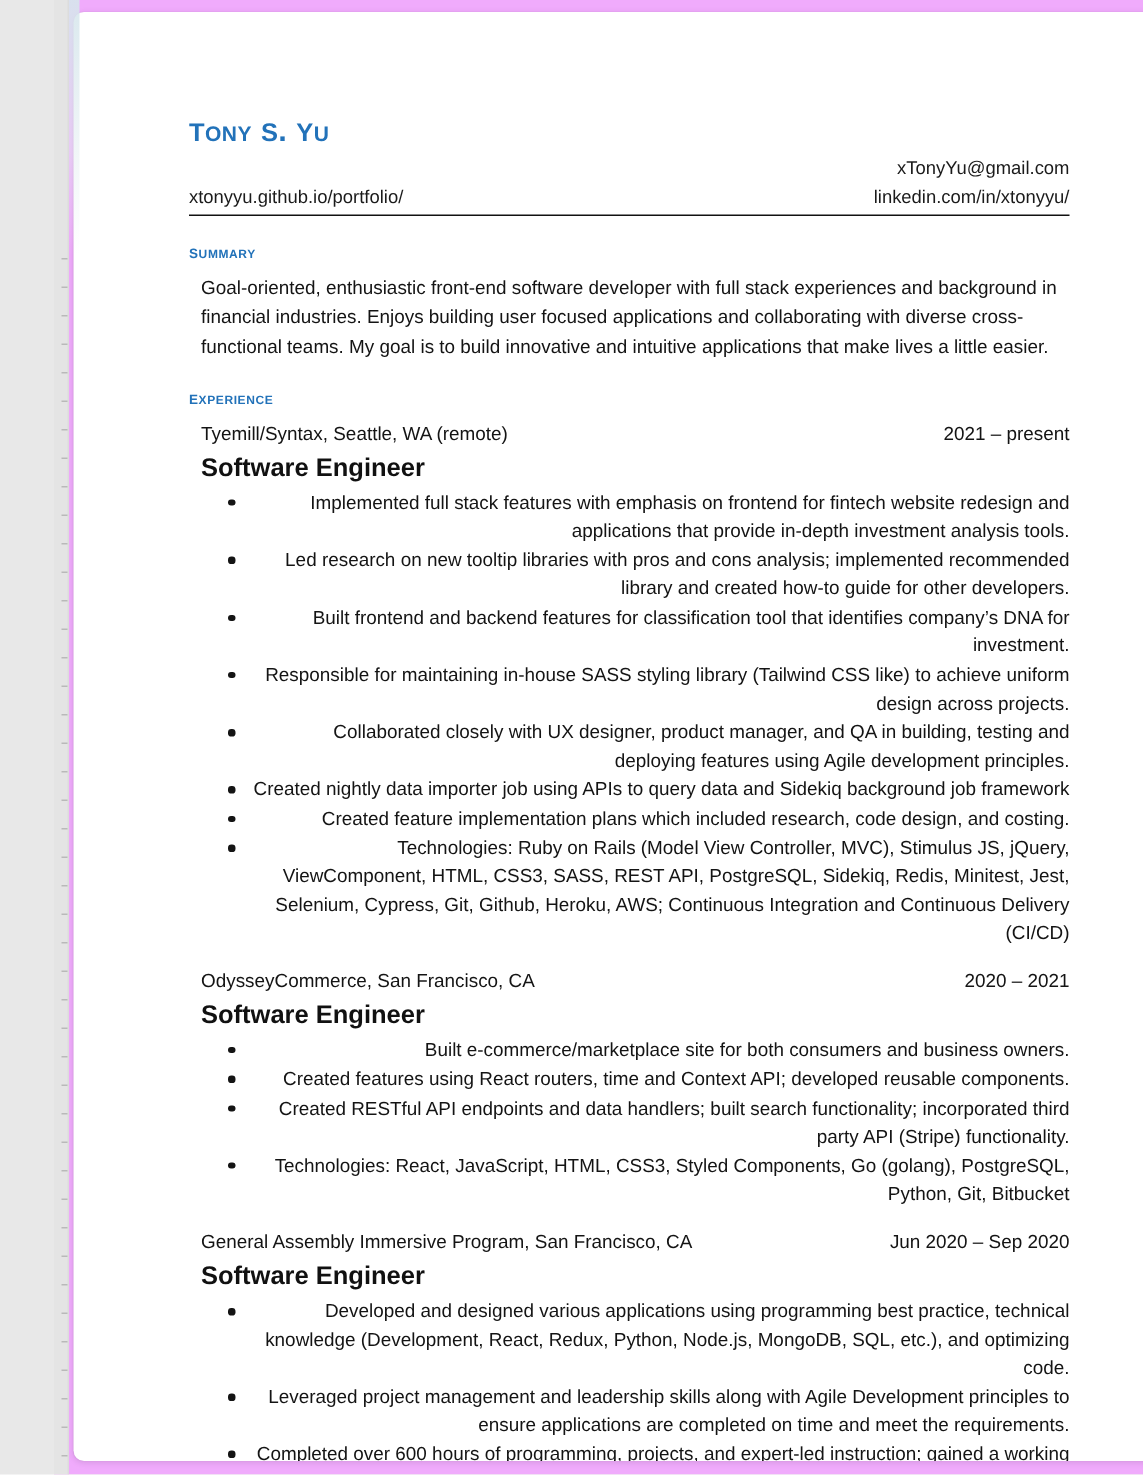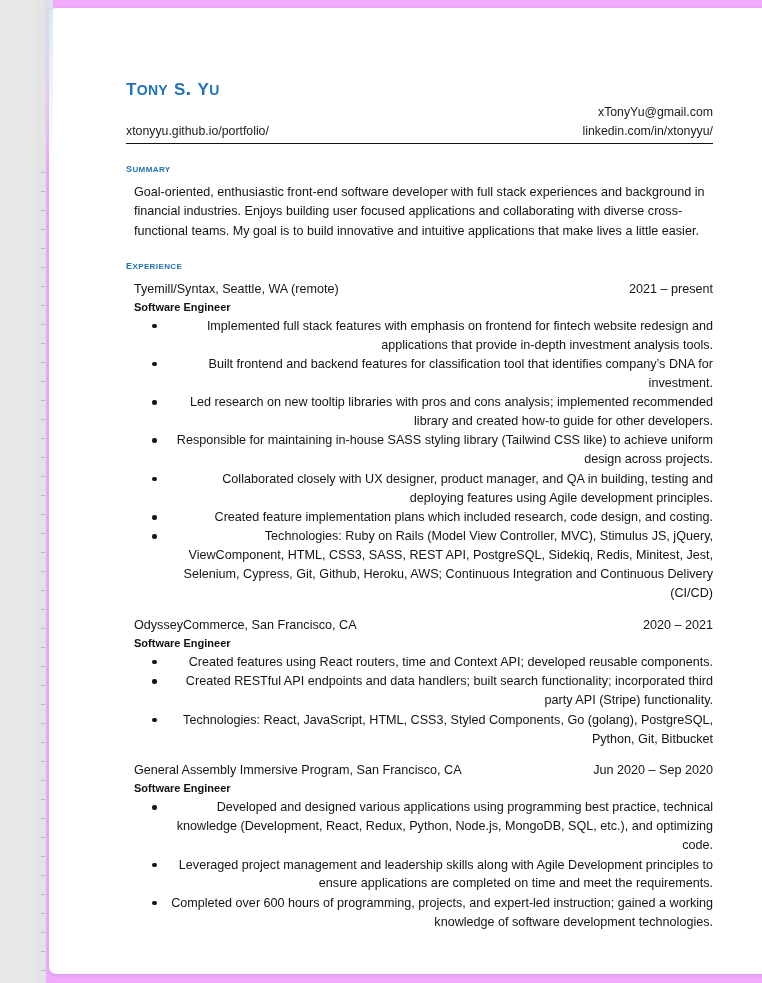--- a/index.html
+++ b/index.html
@@ -155,21 +155,21 @@
     justify-content: space-between;
     align-items: baseline;
     font-size: 12.6px;
     color: #141414;
     line-height: 1.5;
     gap: 40px;
   }
   .job-dates { white-space: nowrap; margin-left: 12px; }
 
   .job-title {
-    font-size: 11px;
+    font-size: 17px;
     font-weight: bold;
     color: #111;
     line-height: 1.55;
     margin-bottom: 1px;
   }
 
   ul.bullets {
     list-style: none;
     margin: 0;
     padding: 0 0 0 34px;
@@ -275,35 +275,37 @@
         <div class="section-heading"><span class="cap">E</span>XPERIENCE</div>
         <div id="jobs-container">
             <div class="job">
               <div class="job-head">
                 <span>Tyemill/Syntax, Seattle, WA (remote)</span>
                 <span class="job-dates">2021 – present</span>
               </div>
               <div class="job-title">Software Engineer</div>
               <ul class="bullets">
                 <li>Implemented full stack features with emphasis on frontend for fintech website redesign and applications that provide in-depth investment analysis tools.</li>
+                <li>Led research on new tooltip libraries with pros and cons analysis; implemented recommended library and created how-to guide for other developers.</li>
                 <li>Built frontend and backend features for classification tool that identifies company’s DNA for investment.</li>
-                <li>Led research on new tooltip libraries with pros and cons analysis; implemented recommended library and created how-to guide for other developers.</li>
                 <li>Responsible for maintaining in-house SASS styling library (Tailwind CSS like) to achieve uniform design across projects.</li>
                 <li>Collaborated closely with UX designer, product manager, and QA in building, testing and deploying features using Agile development principles.</li>
+                <li>Created nightly data importer job using APIs to query data and Sidekiq background job framework</li>
                 <li>Created feature implementation plans which included research, code design, and costing.</li>
                 <li>Technologies: Ruby on Rails (Model View Controller, MVC), Stimulus JS, jQuery, ViewComponent, HTML, CSS3, SASS, REST API, PostgreSQL, Sidekiq, Redis, Minitest, Jest, Selenium, Cypress, Git, Github, Heroku, AWS; Continuous Integration and Continuous Delivery (CI/CD)</li>
               </ul>
             </div>
             <div class="job">
               <div class="job-head">
                 <span>OdysseyCommerce, San Francisco, CA</span>
                 <span class="job-dates">2020 – 2021</span>
               </div>
               <div class="job-title">Software Engineer</div>
               <ul class="bullets">
+                <li>Built e-commerce/marketplace site for both consumers and business owners.</li>
                 <li>Created features using React routers, time and Context API; developed reusable components.</li>
                 <li>Created RESTful API endpoints and data handlers; built search functionality; incorporated third party API (Stripe) functionality.</li>
                 <li>Technologies: React, JavaScript, HTML, CSS3, Styled Components, Go (golang), PostgreSQL, Python, Git, Bitbucket</li>
               </ul>
             </div>
             <div class="job">
               <div class="job-head">
                 <span>General Assembly Immersive Program, San Francisco, CA</span>
                 <span class="job-dates">Jun 2020 – Sep 2020</span>
               </div>

